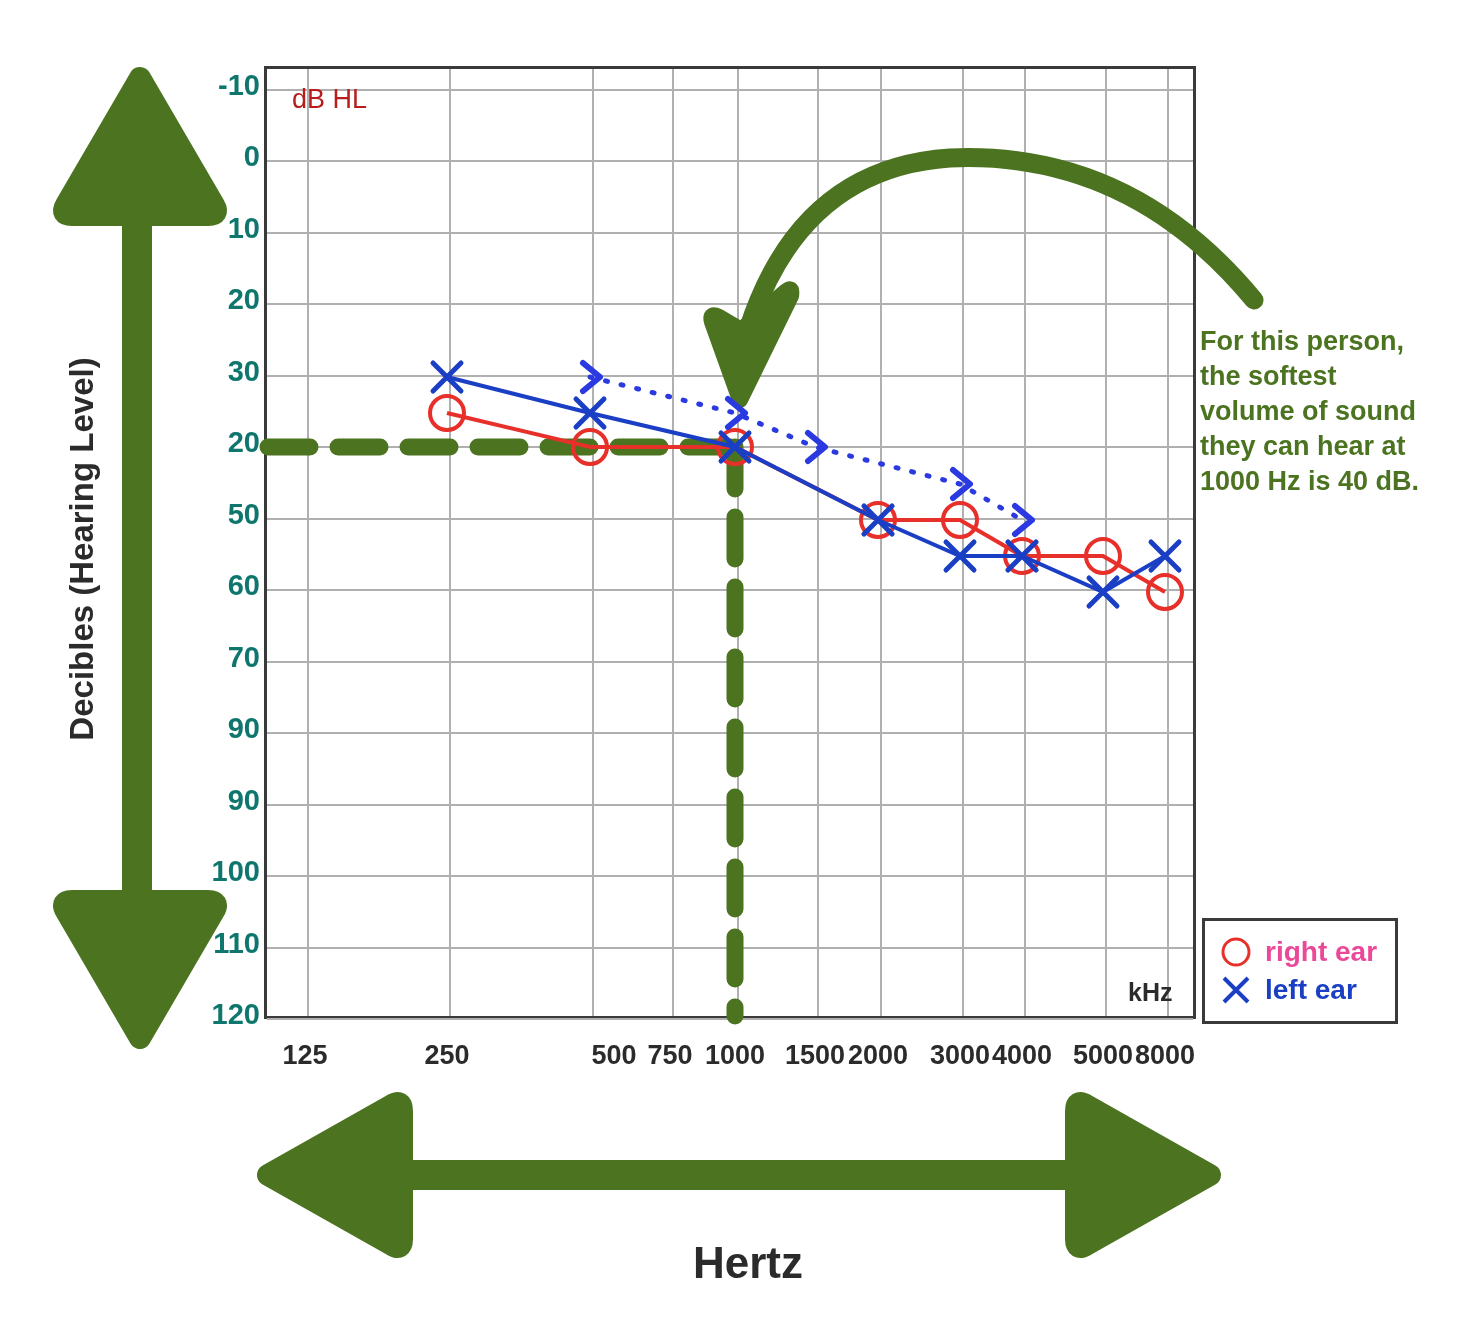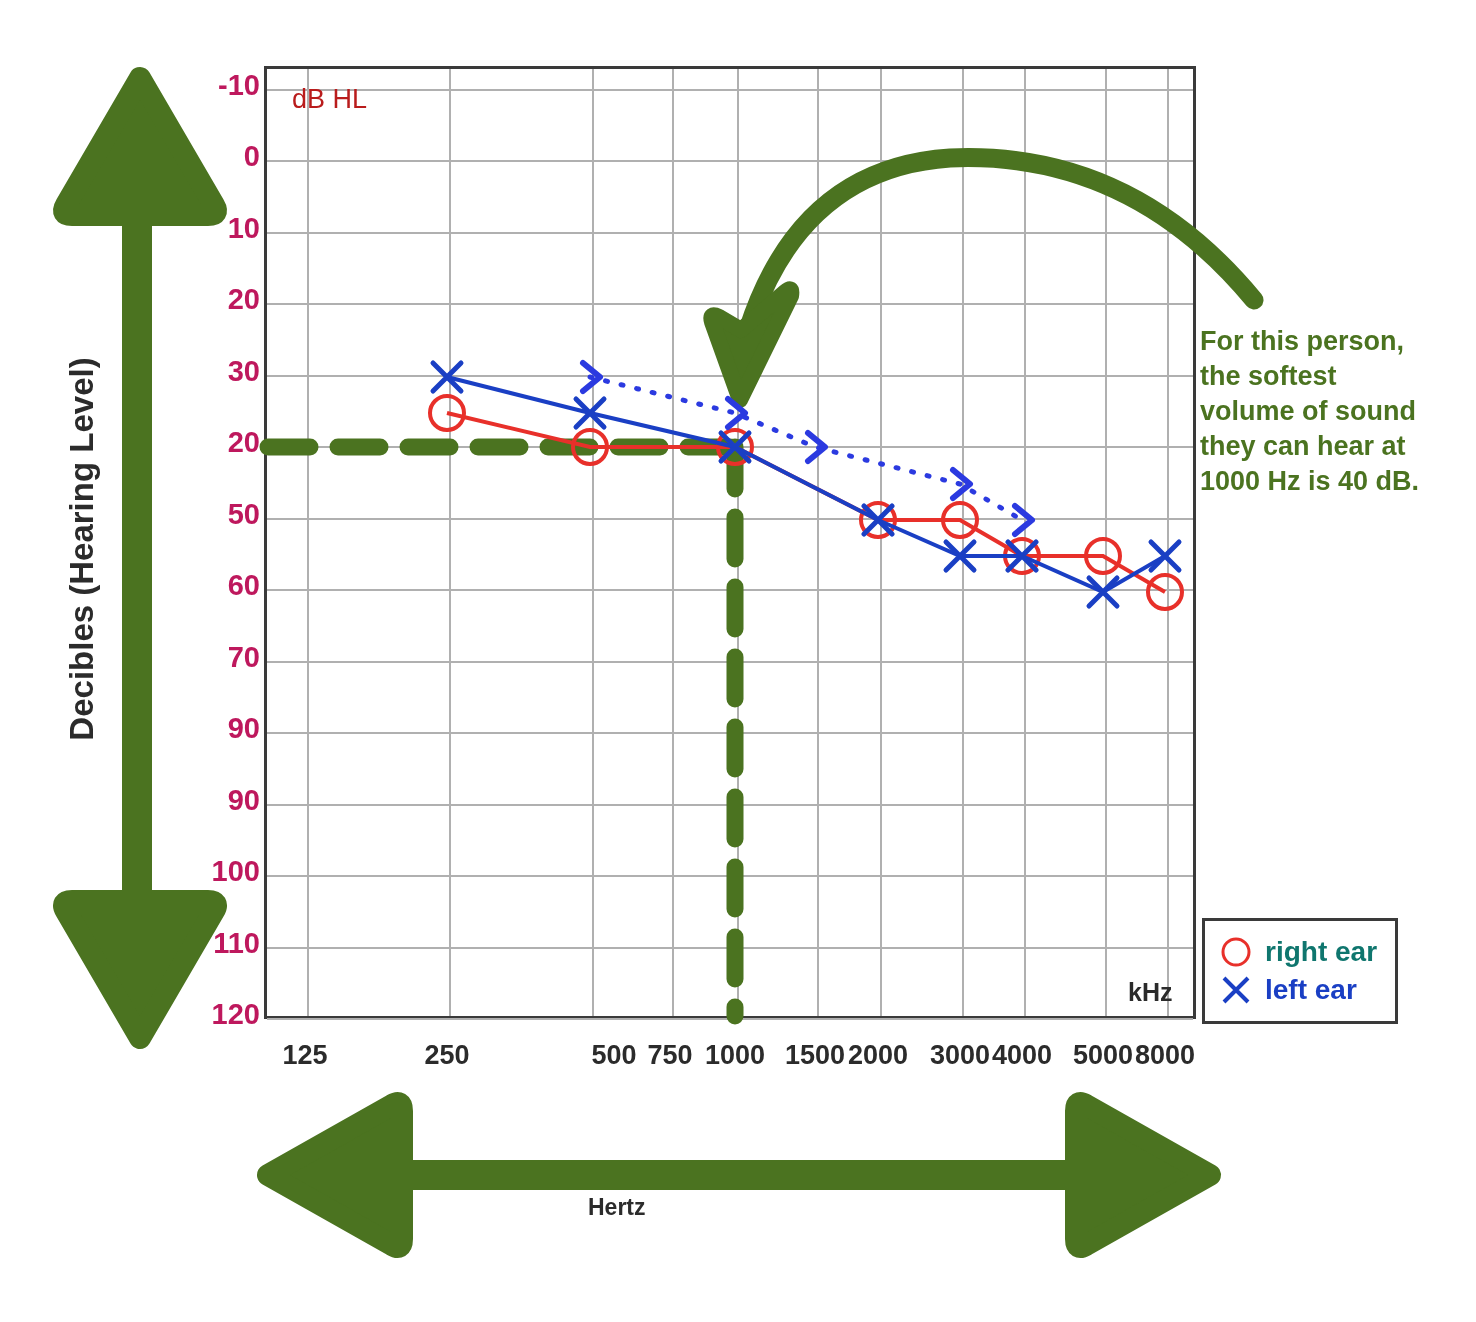--- a/index.html
+++ b/index.html
@@ -8,58 +8,58 @@
 
   
   #plot-area{position:absolute;left:264px;top:66px;width:932px;height:953px;
              border:3px solid #3a3a3a;box-sizing:border-box;background:#fff;}
   .gl{position:absolute;background:#b0b0b0;}
   .gl.v{width:2px;top:0;bottom:0;}
   .gl.h{height:2px;left:0;right:0;}
 
   
   .ytick{position:absolute;right:0;width:60px;text-align:right;
-         font-size:29px;font-weight:bold;color:#be185d;line-height:1;}
+         font-size:29px;font-weight:bold;color:#0f766e;line-height:1;}
   #y-axis-labels{position:absolute;left:196px;top:0;width:64px;height:1322px;}
   .xtick{position:absolute;top:0;font-size:27px;
          font-weight:bold;color:#2b2b2b;transform:translateX(-50%);line-height:1;}
   #x-axis-labels{position:absolute;left:0;top:1042px;width:1476px;height:44px;}
 
   #db-hl-label{position:absolute;left:292px;top:84px;font-size:27px;
                color:#b91c1c;font-weight:500;}
   #khz-label{position:absolute;left:1128px;top:978px;font-size:25px;
              color:#2b2b2b;font-weight:600;}
 
   
   #y-axis-title{position:absolute;left:-148px;top:530px;width:460px;
                 text-align:center;font-size:33px;font-weight:bold;color:#2b2b2b;
                 transform:rotate(-90deg);transform-origin:center center;}
-  #x-axis-title{position:absolute;left:588px;top:1194px;width:320px;
-                font-size:23px;font-weight:bold;color:#2b2b2b;}
+  #x-axis-title{position:absolute;left:588px;top:1238px;width:320px;
+                text-align:center;font-size:44px;font-weight:bold;color:#2b2b2b;}
 
   
   #callout-text{position:absolute;left:1200px;top:324px;width:236px;
                 font-size:27px;font-weight:bold;color:#4b7320;line-height:1.30;}
 
   
   .arrowlabel{position:absolute;color:#fff;font-weight:bold;font-size:29px;
               text-align:center;line-height:1.12;pointer-events:none;}
   #soft-volume-label{left:78px;top:128px;width:124px;}
   #loud-volume-label{left:78px;top:915px;width:124px;}
   #low-pitch-label{left:290px;top:1128px;width:110px;}
   #high-pitch-label{left:1084px;top:1128px;width:114px;}
 
   
   #legend-box{position:absolute;left:1202px;top:918px;width:196px;height:106px;
               border:3px solid #3a3a3a;background:#fff;box-sizing:border-box;
               display:flex;flex-direction:column;justify-content:center;
               padding-left:14px;gap:4px;}
   .legend-row{display:flex;align-items:center;gap:12px;}
   .legend-label{font-size:28px;font-weight:bold;line-height:1;}
-  .lg-right{color:#0f766e;}
+  .lg-right{color:#ec4899;}
   .lg-left{color:#1a3fc4;}
 
   svg{position:absolute;left:0;top:0;pointer-events:none;}
   #overlay-svg{width:1476px;height:1322px;}
 </style>
 </head>
 <body>
 
 <div id="plot-area">
 

